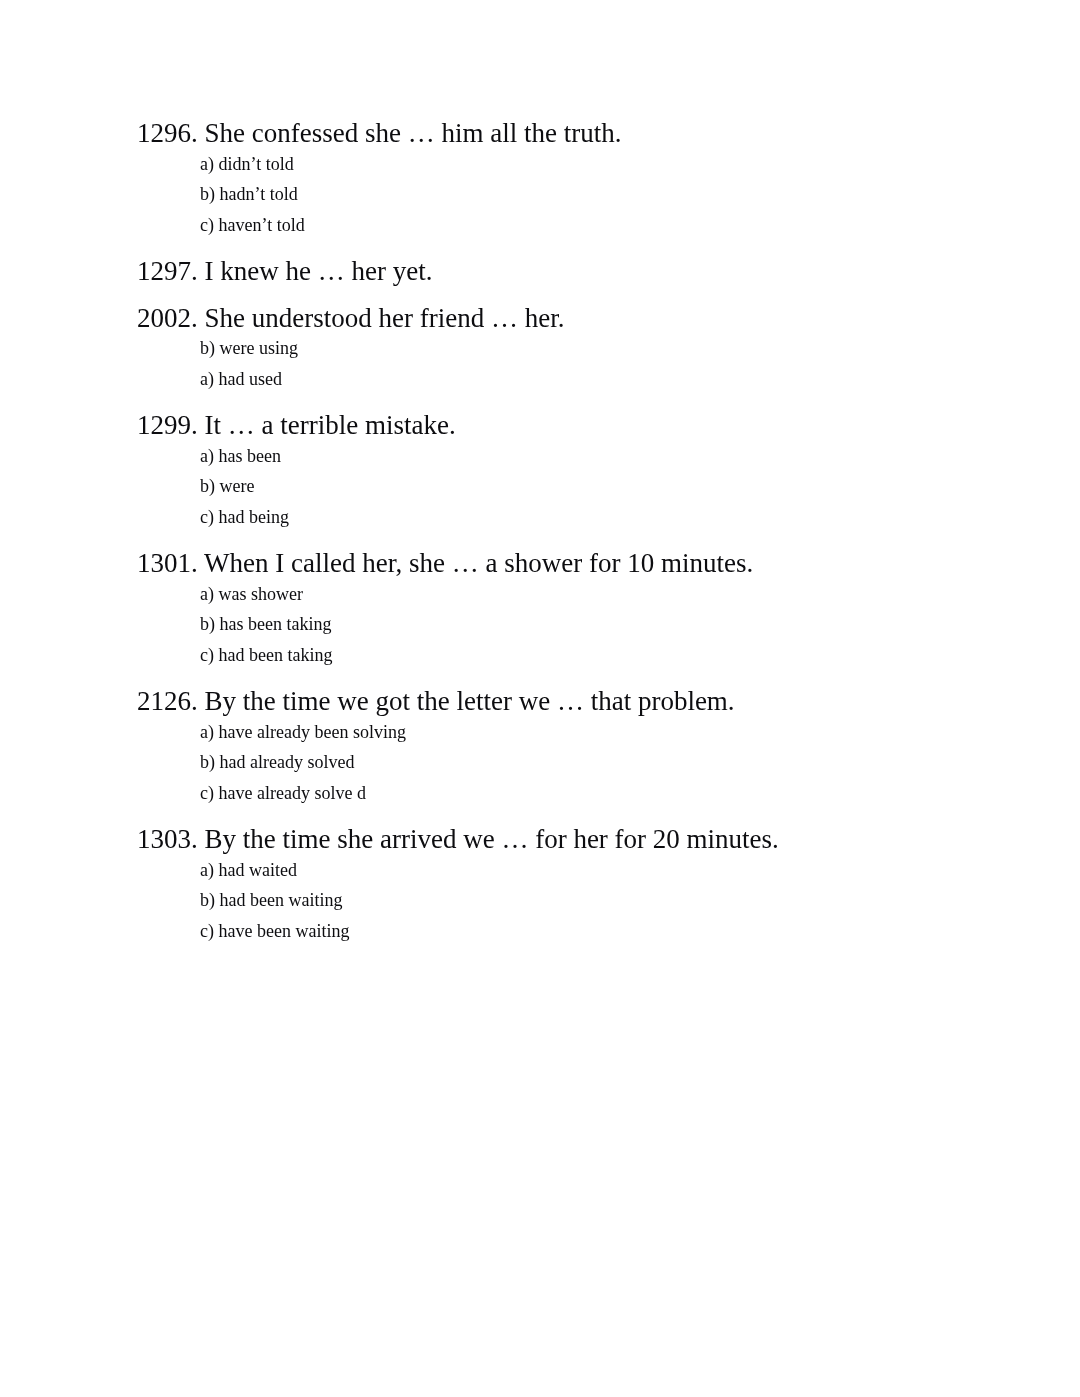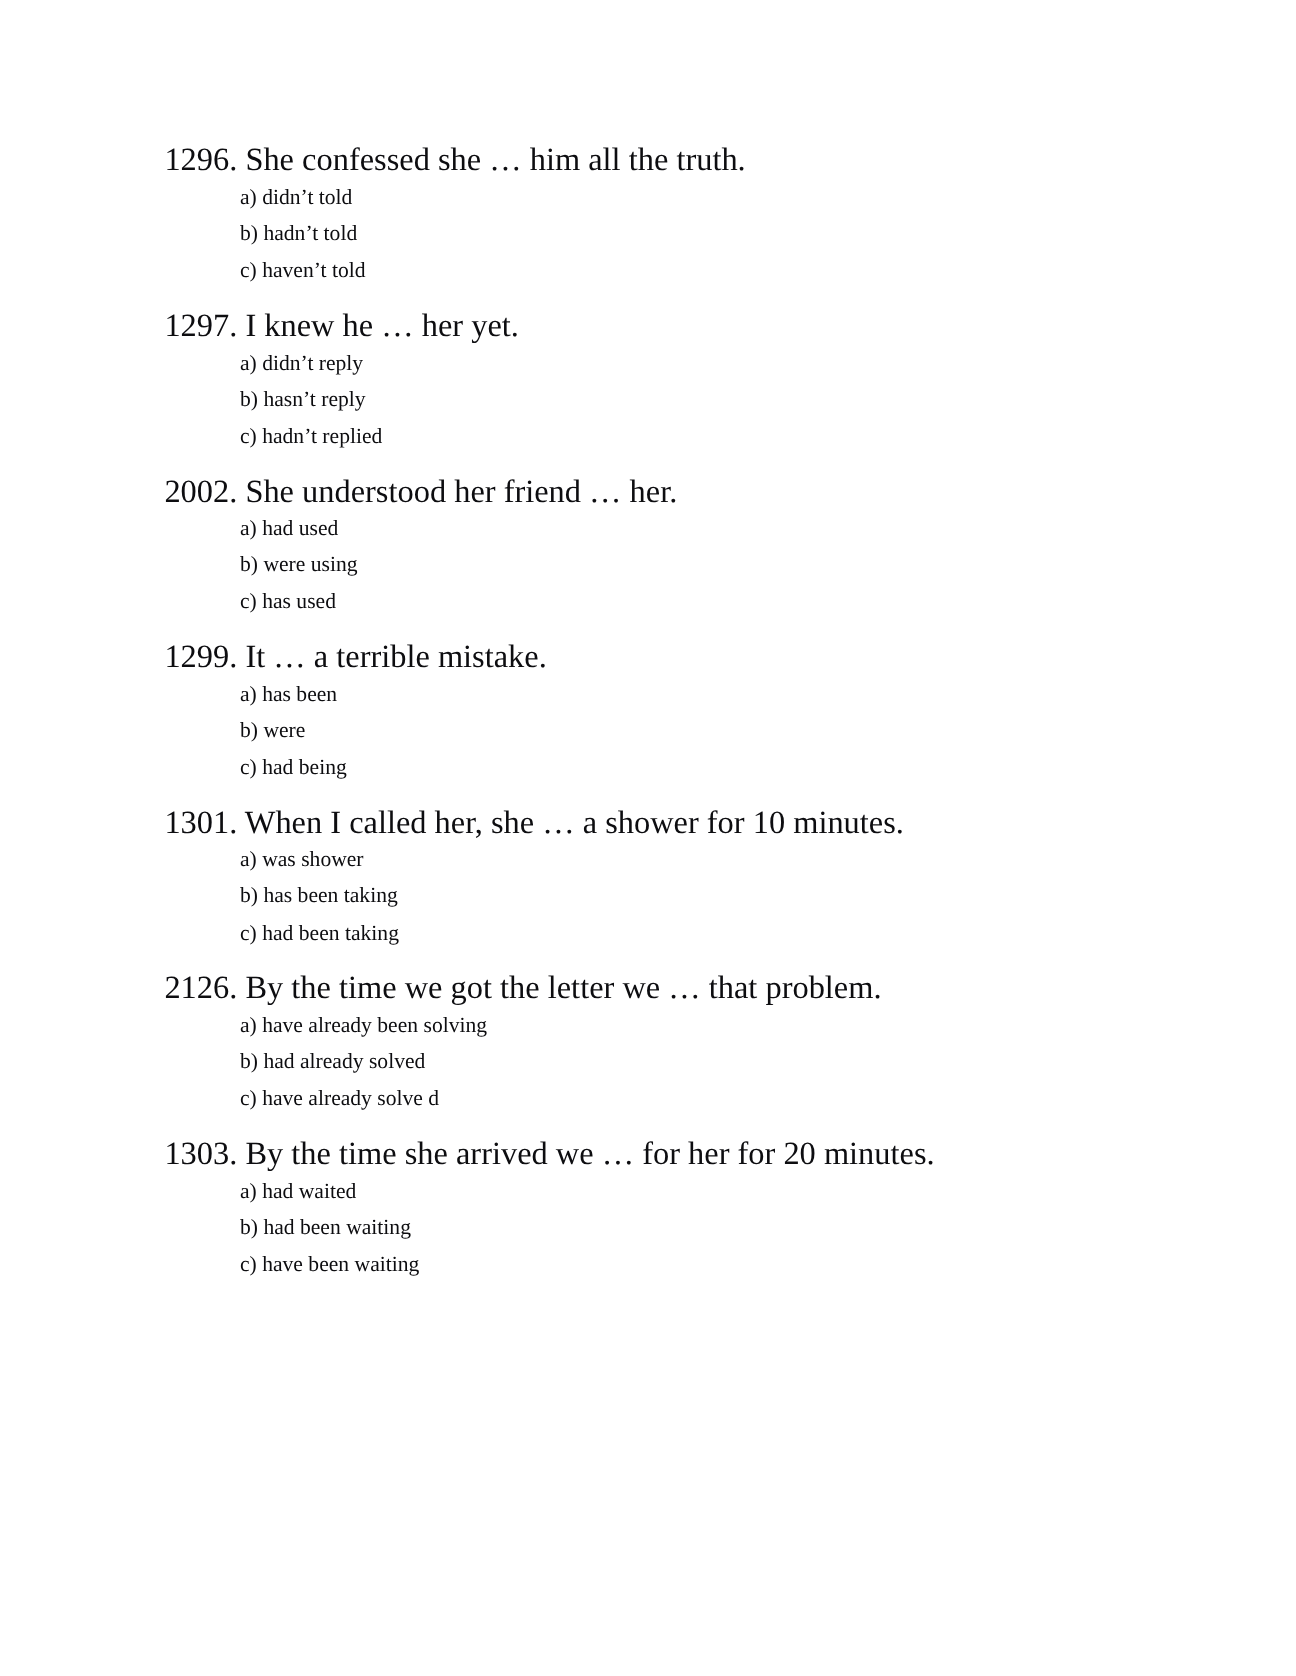--- a/index.html
+++ b/index.html
@@ -56,32 +56,26 @@
       <div class="question-block">
         <div class="question-stem">1296. She confessed she … him all the truth.</div>
         <ul class="option-list">
           <li class="option">a) didn’t told</li>
           <li class="option">b) hadn’t told</li>
           <li class="option">c) haven’t told</li>
         </ul>
       </div>
       <div class="question-block">
         <div class="question-stem">1297. I knew he … her yet.</div>
-        <ul class="option-list">
-          <li class="option">a) didn’t reply</li>
-          <li class="option">b) hasn’t reply</li>
-          <li class="option">c) hadn’t replied</li>
-        </ul>
       </div>
       <div class="question-block">
         <div class="question-stem">2002. She understood her friend … her.</div>
         <ul class="option-list">
+          <li class="option">b) were using</li>
           <li class="option">a) had used</li>
-          <li class="option">b) were using</li>
-          <li class="option">c) has used</li>
         </ul>
       </div>
       <div class="question-block">
         <div class="question-stem">1299. It … a terrible mistake.</div>
         <ul class="option-list">
           <li class="option">a) has been</li>
           <li class="option">b) were</li>
           <li class="option">c) had being</li>
         </ul>
       </div>

